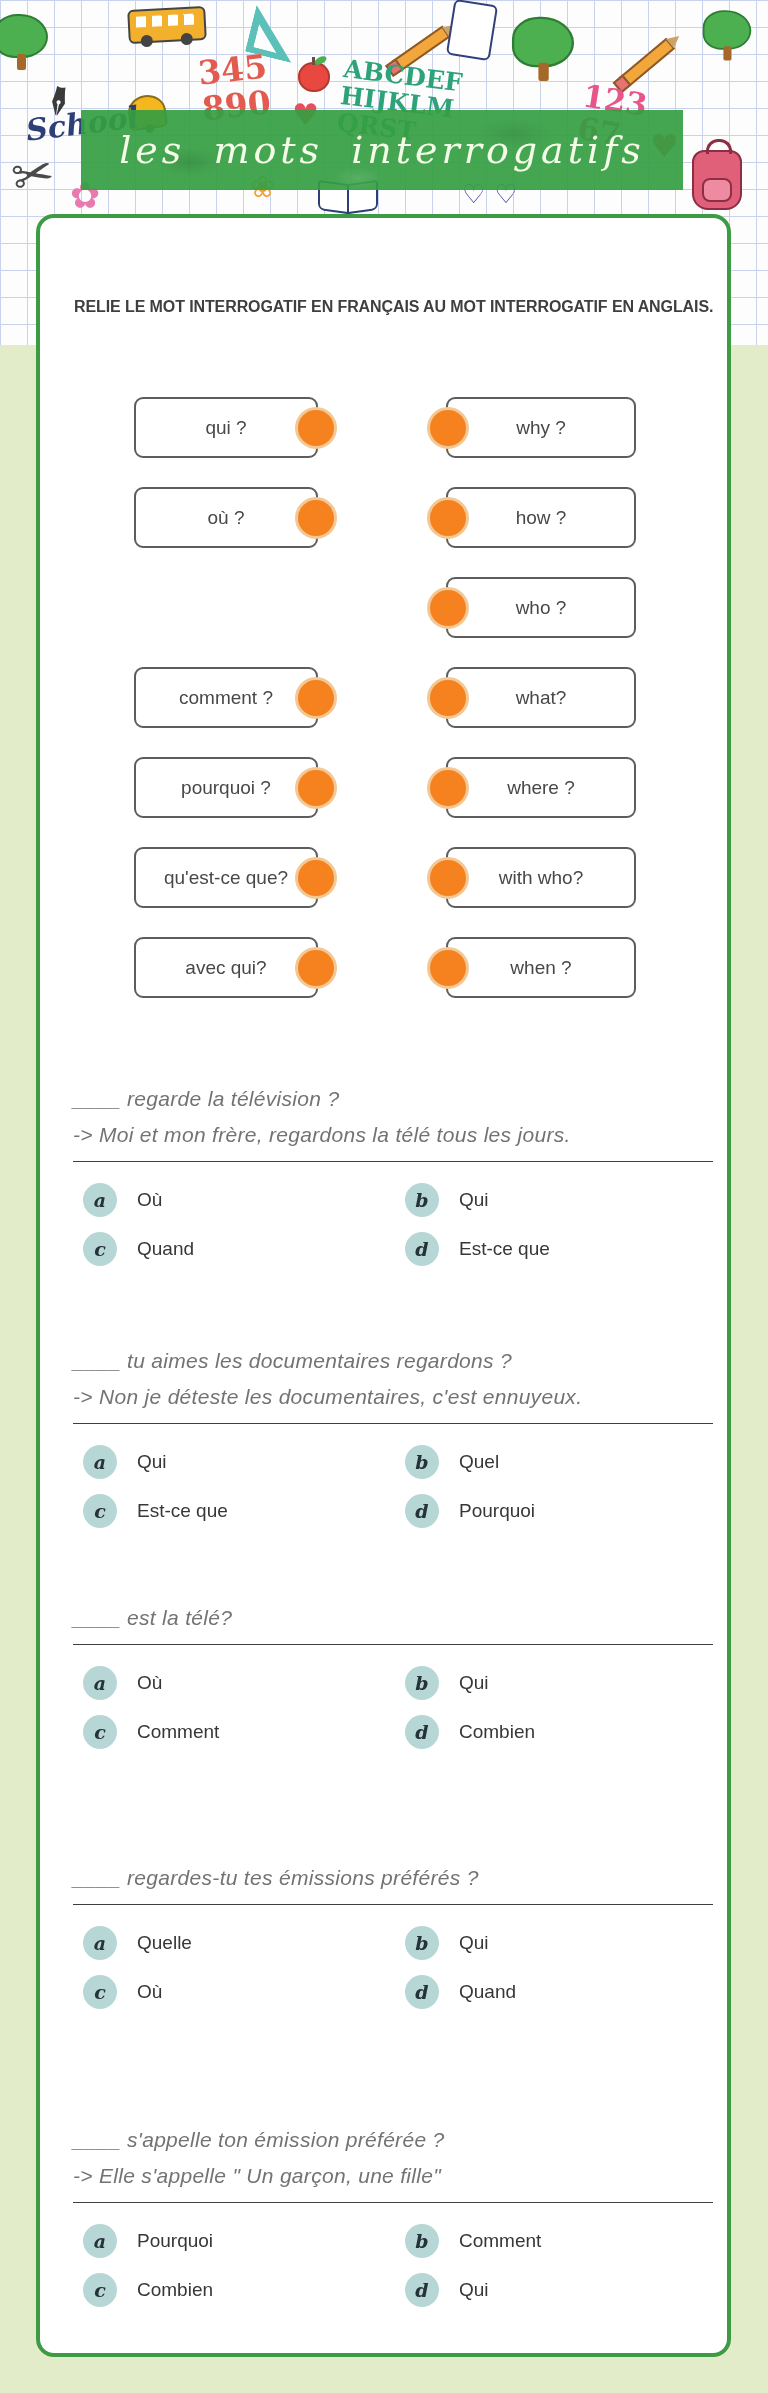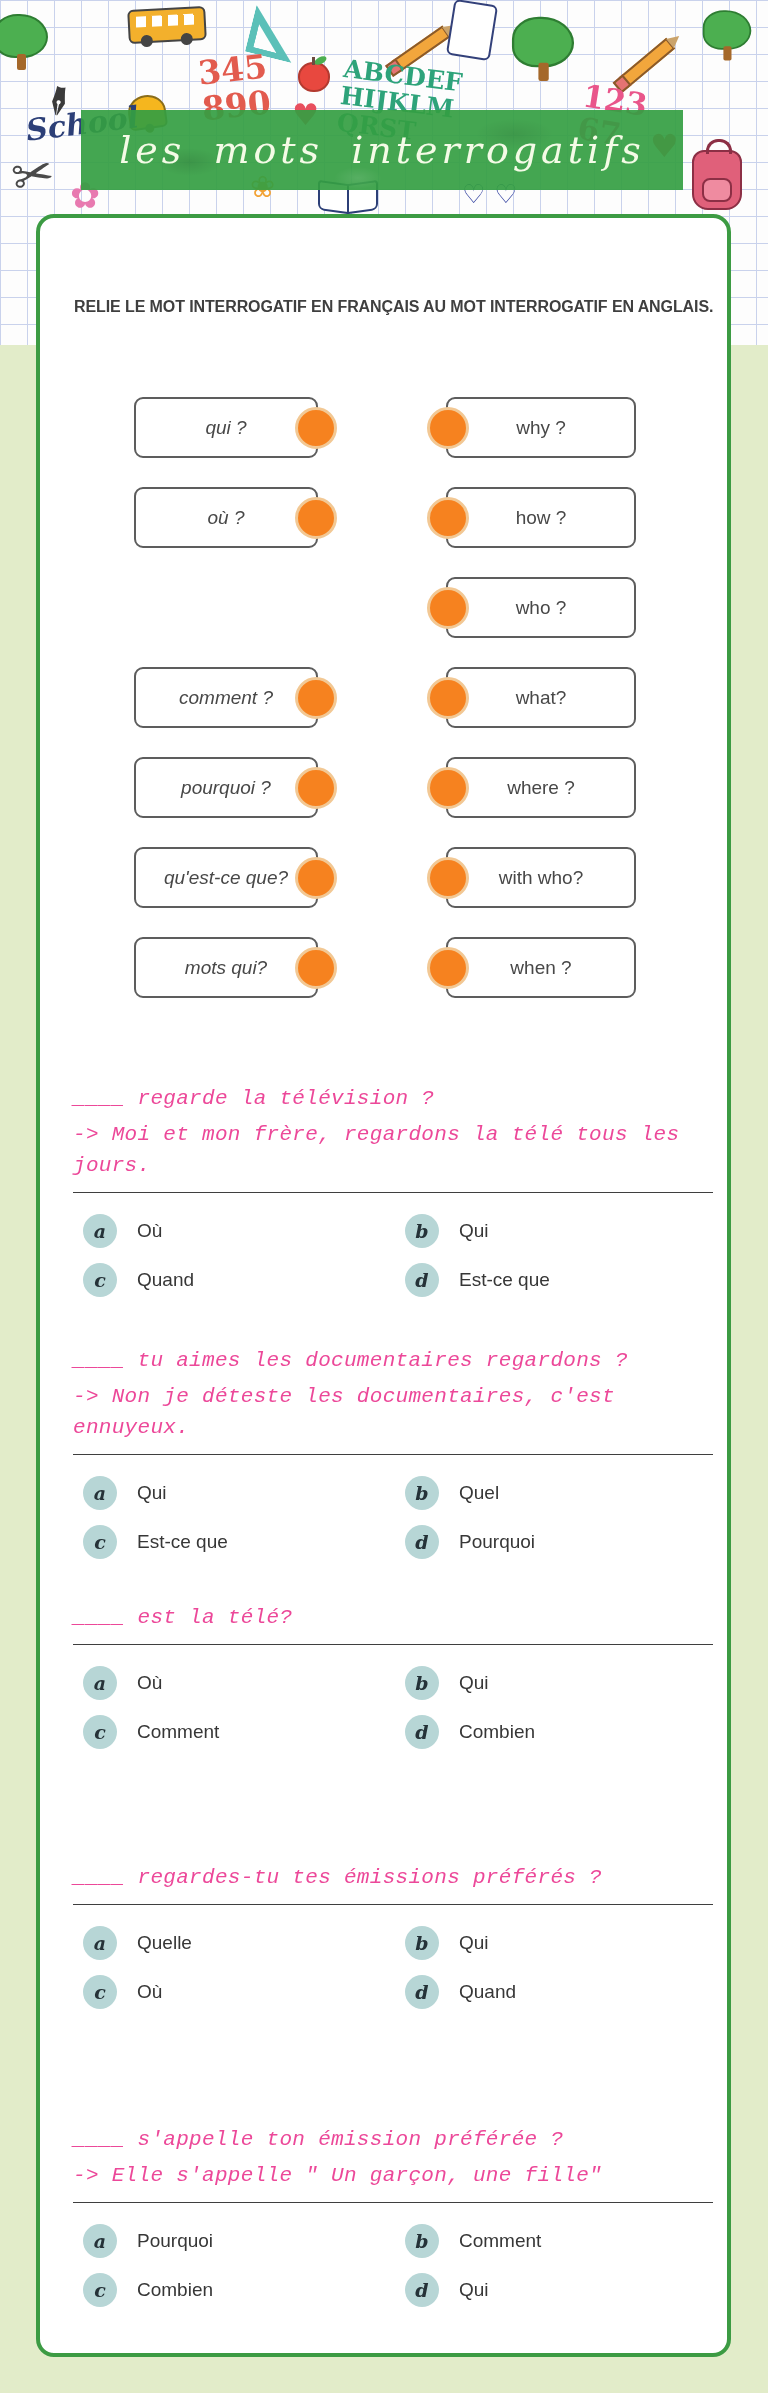--- a/index.html
+++ b/index.html
@@ -83,32 +83,32 @@
   .card{position:absolute;left:36px;top:214px;width:695px;height:2143px;box-sizing:border-box;
       background:#fff;border:4px solid #3c9b43;border-radius:18px;z-index:5;}
   .instructions{position:absolute;left:34px;top:74px;width:640px;font-size:16px;font-weight:bold;
       color:#3f3f3f;line-height:29px;letter-spacing:-0.1px;}
 
   
   .matching{position:absolute;left:0;top:179px;width:100%;}
   .match-row{position:relative;height:61px;margin-bottom:29px;}
   .match-box{position:absolute;top:0;height:61px;box-sizing:border-box;background:#fff;
       border:2px solid #5d5d5d;border-radius:9px;display:flex;align-items:center;justify-content:center;}
-  .left-box{left:94px;width:184px;font-style:italic;}
+  .left-box{left:94px;width:184px;}
   .right-box{left:406px;width:190px;}
   .box-label{font-size:19px;color:#484848;}
   .connector{position:absolute;top:50%;margin-top:-21px;width:42px;height:42px;box-sizing:border-box;
       border-radius:50%;background:#f6821f;border:3px solid #f2c894;cursor:pointer;z-index:2;}
   .left-box .connector{right:-21px;}
   .right-box .connector{left:-21px;}
 
   
   .questions-area{position:absolute;left:0;top:0;width:100%;}
   .q-block{position:absolute;left:33px;width:645px;}
-  .hand{font-family:Liberation Mono, monospace;font-style:italic;color:#ec4899;letter-spacing:.3px;}
+  .hand{font-family:Liberation Sans, sans-serif;font-style:italic;color:#737373;letter-spacing:.3px;}
   .prompt,.answer{font-size:21px;line-height:31px;}
   .answer{margin-top:5px;}
   .rule{margin-top:11px;width:640px;border-top:1.5px solid #3f3f3f;}
   .options{margin-top:21px;display:grid;grid-template-columns:322px auto;row-gap:15px;padding-left:10px;}
   .option{display:flex;align-items:center;gap:20px;cursor:pointer;}
   .badge{width:34px;height:34px;border-radius:50%;background:#b7d6d6;flex:0 0 34px;
       display:flex;align-items:center;justify-content:center;
       font-family:"DejaVu Serif",serif;font-style:italic;font-weight:bold;font-size:19px;color:#253238;}
   .opt-label{font-size:19px;color:#373737;}
 </style>
@@ -206,21 +206,21 @@
             <span class="connector"></span>
             <span class="box-label">with who?</span>
           </div>
           <div class="match-box left-box">
             <span class="box-label">qu'est-ce que?</span>
             <span class="connector"></span>
           </div>
         </div>
         <div class="match-row">
           <div class="match-box left-box">
-            <span class="box-label">mots qui?</span>
+            <span class="box-label">avec qui?</span>
             <span class="connector"></span>
           </div>
           <div class="match-box right-box">
             <span class="connector"></span>
             <span class="box-label">when ?</span>
           </div>
         </div>
       </div>
     <div class="questions-area">
         <section class="q-block" style="top: 865px;">

